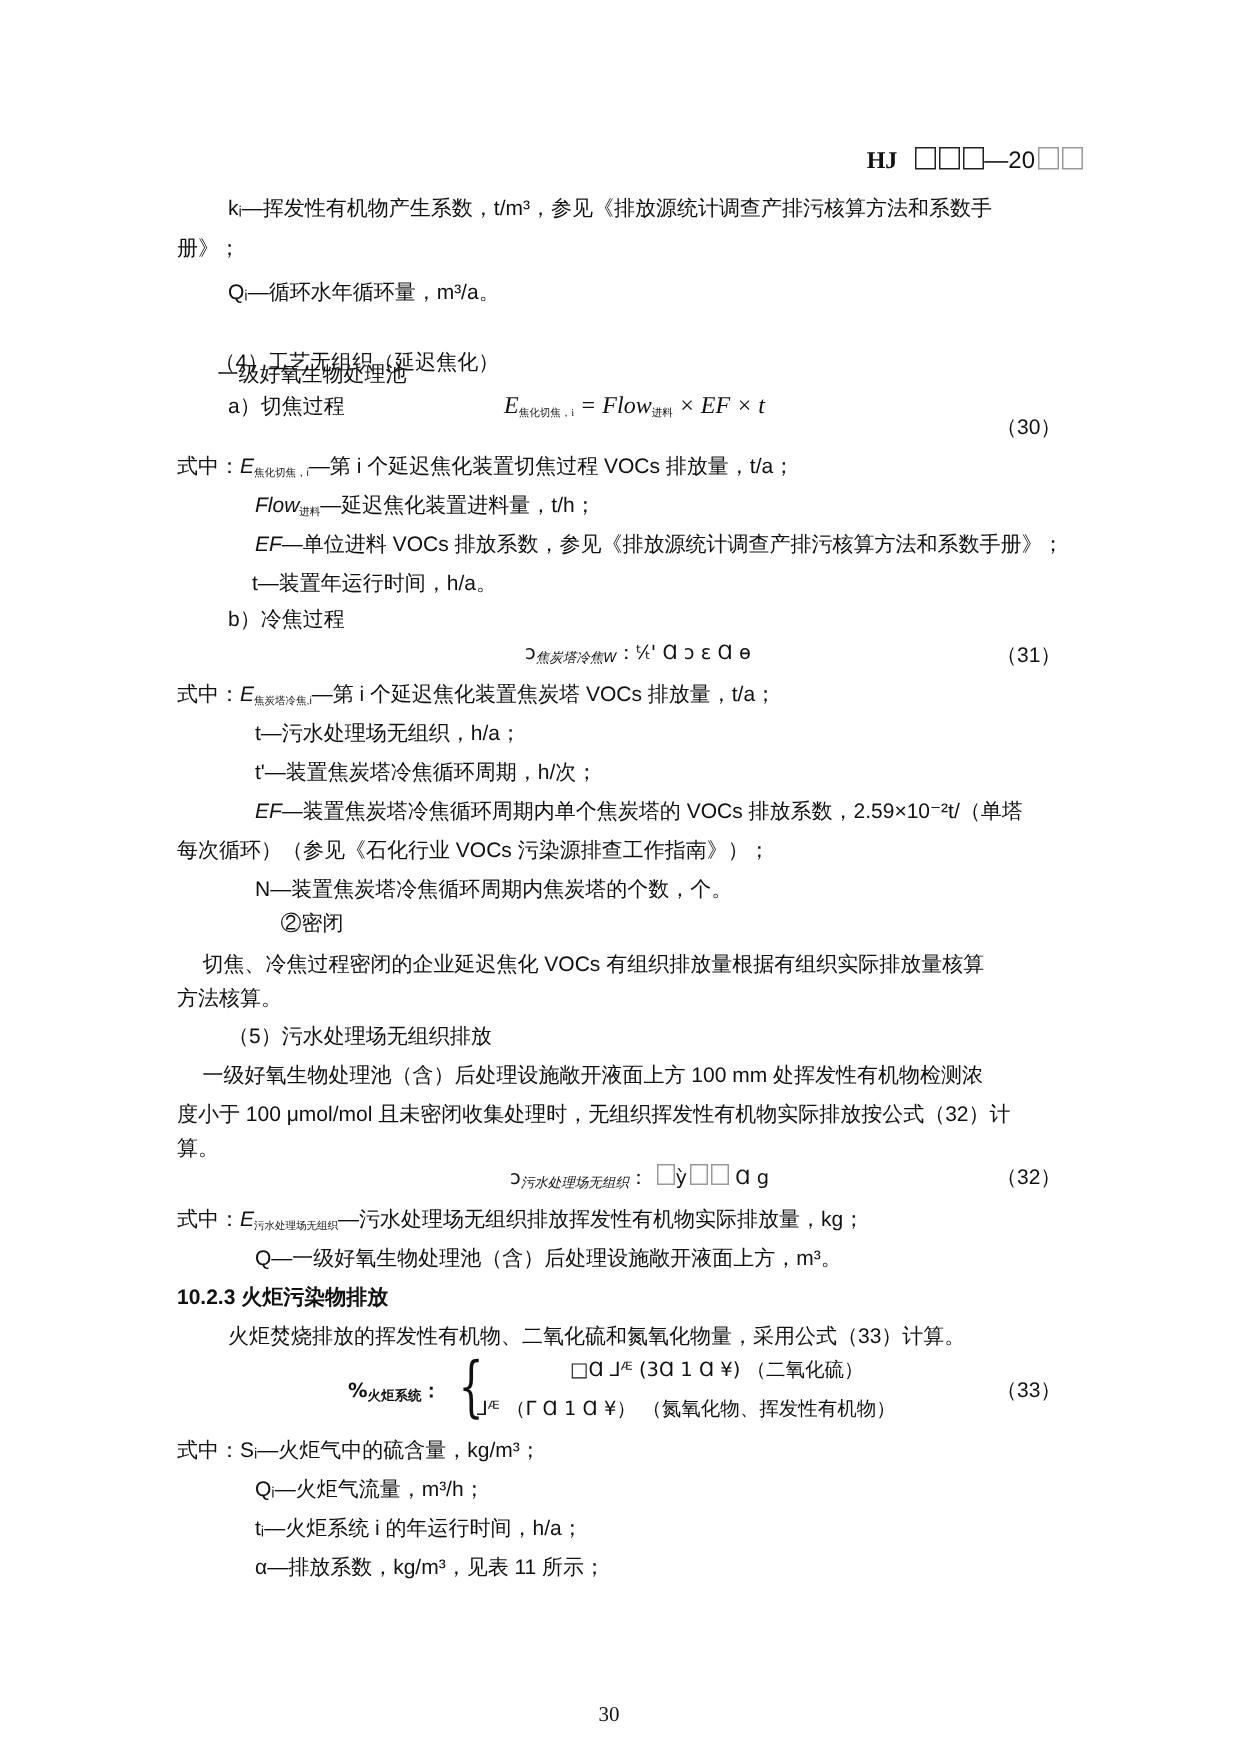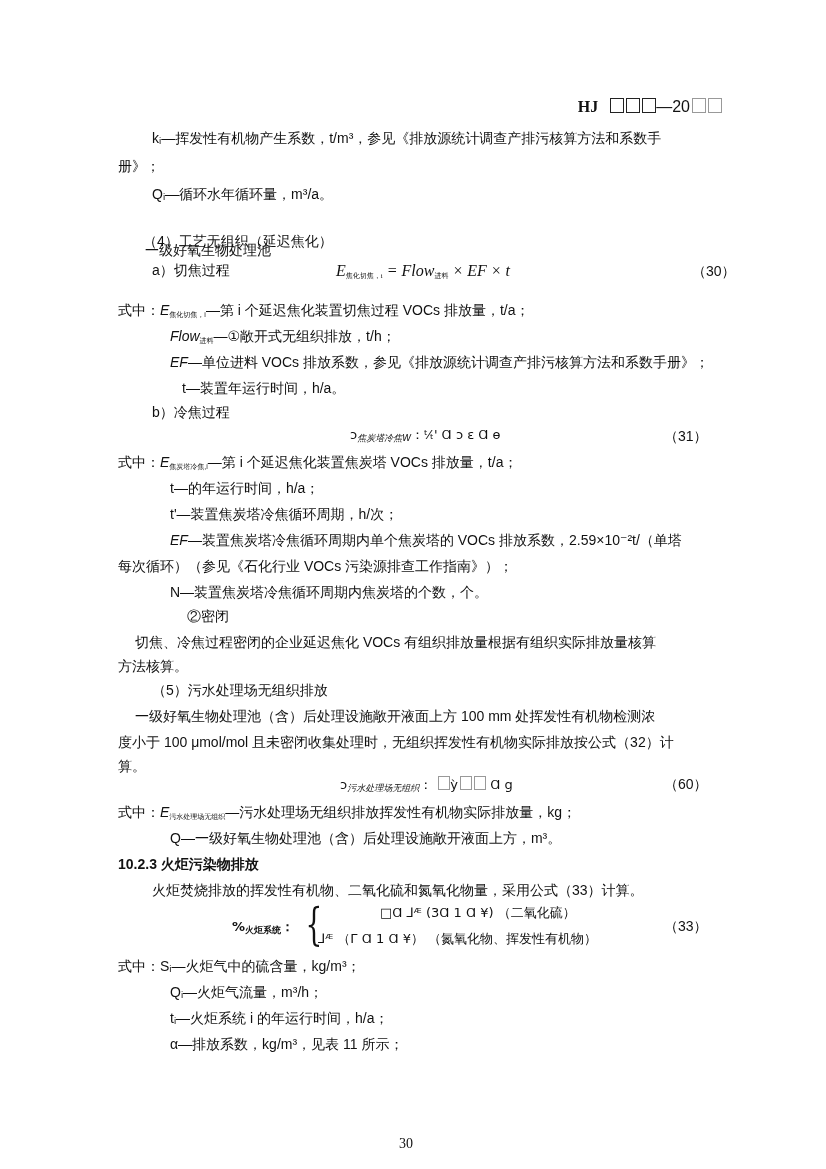--- a/index.html
+++ b/index.html
@@ -34,44 +34,44 @@
   <div class="ln sans" style="left:152px; top:128px;">kᵢ—挥发性有机物产生系数，t/m³，参见《排放源统计调查产排污核算方法和系数手</div>
   <div class="ln" style="left:118px; top:156px;">册》；</div>
   <div class="ln sans" style="left:152px; top:184px;">Qᵢ—循环水年循环量，m³/a。</div>
   <div class="ln sans" style="left:143px; top:212px;margin-top:19px;">（4）工艺无组织（延迟焦化）</div>
   <div class="ln" style="left:145px; top:240px;">一级好氧生物处理池</div>
   <div class="ln sans" style="left:152px; top:260px;">a）切焦过程</div>
 
   <div class="eq it" style="left:336px; top:262px;">
     <span>E</span><span class="sub" style="font-style:normal">焦化切焦，i</span><span> = Flow</span><span class="sub" style="font-style:normal">进料</span><span> × EF × t</span>
   </div>
-  <div class="eqno" style="top:263px;margin-left:28px;">（30）</div>
+  <div class="eqno" style="top:276px;">（30）</div>
 
   <div class="ln sans" style="left:118px; top:300px;">
     <span style="font-family:'DejaVu Serif',serif">式中：</span><span class="it">E</span><span class="sub">焦化切焦，i</span><span>—第 i 个延迟焦化装置切焦过程 VOCs 排放量，t/a；</span>
   </div>
   <div class="ln sans" style="left:170px; top:326px;">
-    <span class="it">Flow</span><span class="sub">进料</span><span>—①敞开式无组织排放，t/h；</span>
+    <span class="it">Flow</span><span class="sub">进料</span><span>—延迟焦化装置进料量，t/h；</span>
   </div>
   <div class="ln sans" style="left:170px; top:352px;">
     <span class="it">EF</span><span>—单位进料 VOCs 排放系数，参见《排放源统计调查产排污核算方法和系数手册》；</span>
   </div>
-  <div class="ln sans" style="left:182px; top:378px;">t—装置年运行时间，h/a。</div>
+  <div class="ln sans" style="left:168px; top:378px;">t—装置年运行时间，h/a。</div>
 
   <div class="ln sans" style="left:152px; top:402px;">b）冷焦过程</div>
 
   <div class="eq garb" style="left:350px; top:426px;">
     <span>ɔ</span><span class="sub it" style="font-size:9px">焦炭塔冷焦W</span><span>：ᵗ⁄ₜ' Ɑ ɔ ɛ Ɑ ɵ</span>
   </div>
   <div class="eqno" style="top:428px;">（31）</div>
 
   <div class="ln sans" style="left:118px; top:452px;">
     <span style="font-family:'DejaVu Serif',serif">式中：</span><span class="it">E</span><span class="sub">焦炭塔冷焦,i</span><span>—第 i 个延迟焦化装置焦炭塔 VOCs 排放量，t/a；</span>
   </div>
-  <div class="ln sans" style="left:170px; top:478px;">t—的年运行时间，h/a；</div>
+  <div class="ln sans" style="left:170px; top:478px;">t—污水处理场无组织，h/a；</div>
   <div class="ln sans" style="left:170px; top:504px;">t'—装置焦炭塔冷焦循环周期，h/次；</div>
   <div class="ln sans" style="left:170px; top:530px;">
     <span class="it">EF</span><span>—装置焦炭塔冷焦循环周期内单个焦炭塔的 VOCs 排放系数，2.59×10⁻²t/（单塔</span>
   </div>
   <div class="ln sans" style="left:118px; top:556px;">每次循环）（参见《石化行业 VOCs 污染源排查工作指南》）；</div>
   <div class="ln sans" style="left:170px; top:582px;">N—装置焦炭塔冷焦循环周期内焦炭塔的个数，个。</div>
   <div class="ln" style="left:187px; top:606px;">②密闭</div>
 
   <div class="ln sans" style="left:135px; top:632px;">切焦、冷焦过程密闭的企业延迟焦化 VOCs 有组织排放量根据有组织实际排放量核算</div>
   <div class="ln" style="left:118px; top:656px;">方法核算。</div>
@@ -79,21 +79,21 @@
   <div class="ln sans" style="left:152px; top:680px;">（5）污水处理场无组织排放</div>
   <div class="ln sans" style="left:135px; top:706px;">一级好氧生物处理池（含）后处理设施敞开液面上方 100 mm 处挥发性有机物检测浓</div>
   <div class="ln sans" style="left:118px; top:732px;">度小于 100 μmol/mol 且未密闭收集处理时，无组织挥发性有机物实际排放按公式（32）计</div>
   <div class="ln" style="left:118px; top:756px;">算。</div>
 
   <div class="eq garb" style="left:340px; top:776px;">
     <span>ɔ</span><span class="sub it" style="font-size:9px">污水处理场无组织</span><span>：</span>
     <span class="box light" style="width:10px;height:12px;border-width:1px"></span><span>ỳ</span><span class="box light" style="width:10px;height:12px;border-width:1px"></span><span class="box light" style="width:10px;height:12px;border-width:1px"></span>
     <span>Ɑ g</span>
   </div>
-  <div class="eqno" style="top:776px;">（60）</div>
+  <div class="eqno" style="top:776px;">（32）</div>
 
   <div class="ln sans" style="left:118px; top:802px;">
     <span style="font-family:'DejaVu Serif',serif">式中：</span><span class="it">E</span><span class="sub">污水处理场无组织</span><span>—污水处理场无组织排放挥发性有机物实际排放量，kg；</span>
   </div>
   <div class="ln sans" style="left:170px; top:828px;">Q—一级好氧生物处理池（含）后处理设施敞开液面上方，m³。</div>
 
   <div class="ln sans b" style="left:118px; top:854px;">10.2.3 火炬污染物排放</div>
   <div class="ln sans" style="left:152px; top:880px;">火炬焚烧排放的挥发性有机物、二氧化硫和氮氧化物量，采用公式（33）计算。</div>
 
   <div class="eq garb" style="left:232px; top:918px;font-weight:bold;">

